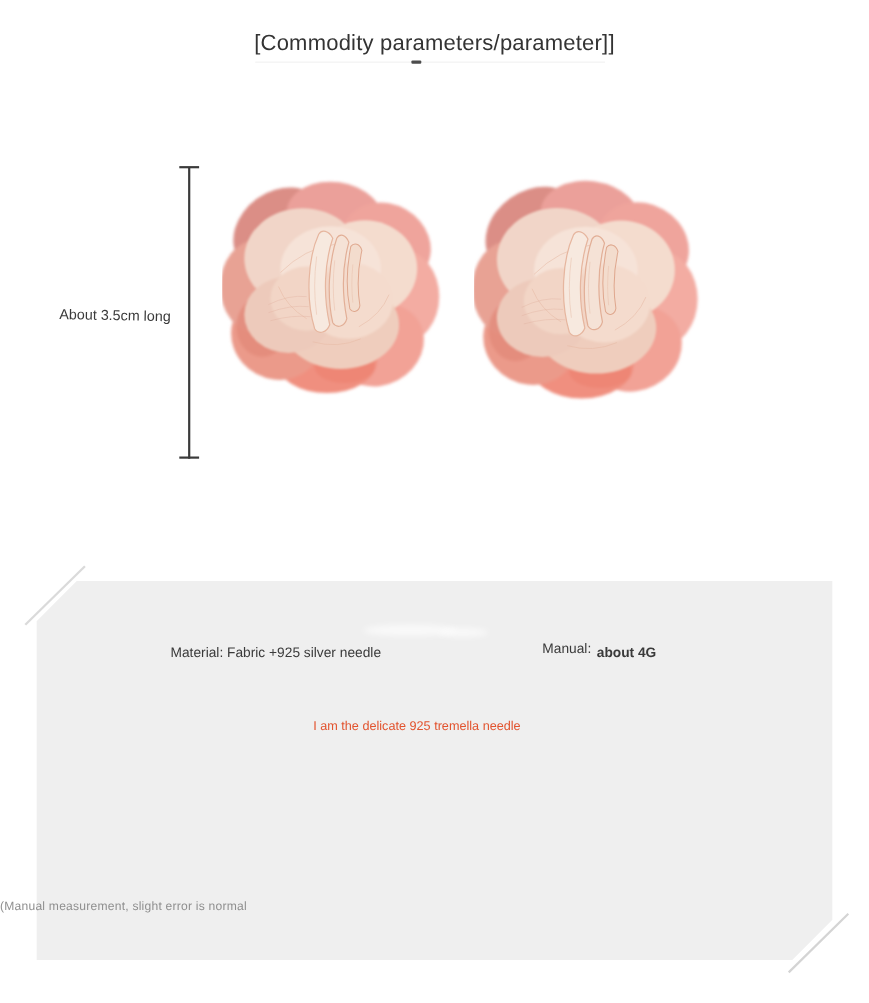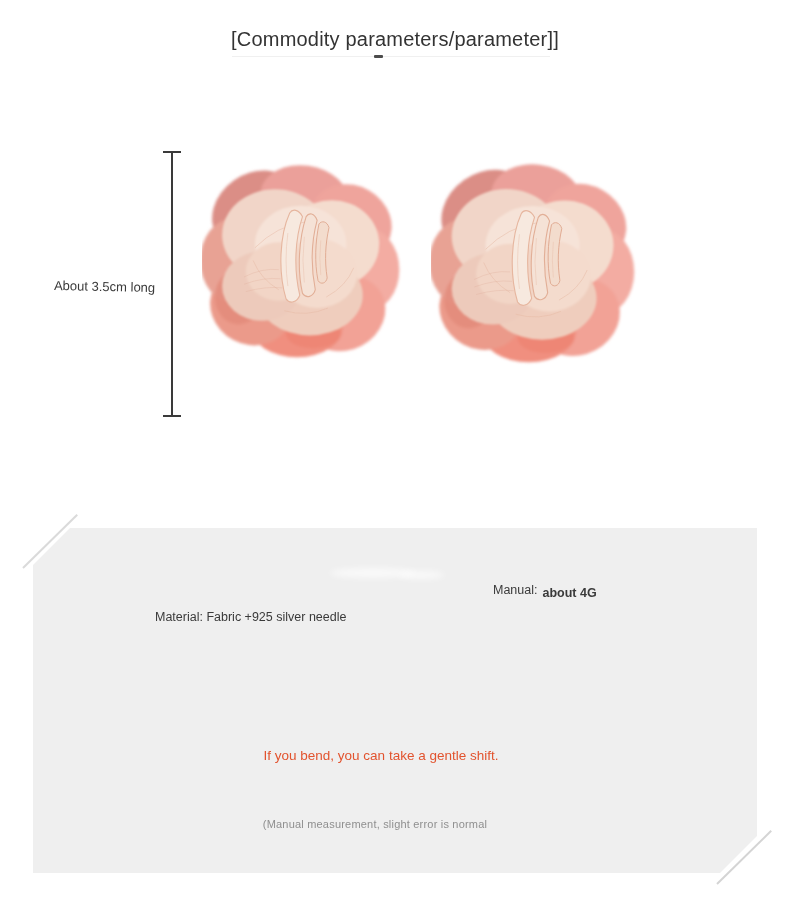--- a/index.html
+++ b/index.html
@@ -31,34 +31,34 @@
   .panel{position:absolute;left:33px;top:528px;width:724px;height:345px;background:#efefef;
          clip-path:polygon(37px 0, 100% 0, 100% calc(100% - 37px), calc(100% - 37px) 100%, 0 100%, 0 37px);}
   .slash{position:absolute;height:2px;transform-origin:left center;transform:rotate(-44.5deg);}
   .slash.tl{left:23px;top:567px;width:76px;background:#dadada;}
   .slash.br{left:717px;top:883px;width:76px;background:#d4d4d4;}
   .smudge{position:absolute;background:rgba(255,255,255,0.65);border-radius:50%;filter:blur(3px);}
   .smudge.a{left:330px;top:568px;width:86px;height:10px;}
   .smudge.b{left:398px;top:571px;width:46px;height:8px;}
 
   
-  .material-line{position:absolute;left:155px;top:586px;font-size:12.5px;color:#3a3a3a;white-space:nowrap;margin-top:24px;}
+  .material-line{position:absolute;left:155px;top:586px;font-size:12.5px;color:#3a3a3a;white-space:nowrap;}
   .weight-line{position:absolute;left:493px;top:583px;font-size:12.5px;color:#3a3a3a;white-space:nowrap;}
   .weight-line .wv{display:inline-block;position:relative;top:3px;margin-left:5px;font-weight:bold;}
 
   
   .note1{position:absolute;left:0;top:655px;width:758px;text-align:center;
          font-size:11.5px;color:#e2532e;}
   .note2{position:absolute;left:209px;top:702px;white-space:nowrap;color:#e2532e;}
   .note2 .main{font-size:15.5px;letter-spacing:-.2px;}
   .note2 .sub{font-size:11.5px;margin-left:22px;}
   .note2 .mark{font-size:10px;margin-left:9px;color:#f0ab9b;}
   .note3{position:absolute;left:0;top:748px;width:762px;text-align:center;
          font-size:13.5px;color:#e2532e;}
-  .disclaimer{position:absolute;left:0;top:818px;width:750px;text-align:center;
+  .disclaimer{position:absolute;left:0;top:818px;width:750px;text-align:left;
          font-size:11px;color:#8f8f8f;letter-spacing:.2px;}
 </style>
 </head>
 <body>
 
 <div class="page">
 
   <svg width="0" height="0" style="position:absolute" aria-hidden="true">
     <defs>
       <filter id="soft2" x="-25%" y="-25%" width="150%" height="150%">
@@ -132,19 +132,19 @@
   <div class="slash tl"></div>
   <div class="slash br"></div>
   <div class="smudge a"></div>
   <div class="smudge b"></div>
 
   <div class="material-line">Material: Fabric +925 silver needle</div>
   <div class="weight-line">
     <span>Manual:</span><span class="wv">about 4G</span>
   </div>
 
+  <div class="note1">I am the delicate 925 tremella needle</div>
 
 
-  <div class="note3">If you bend, you can take a gentle shift.</div>
 
   <div class="disclaimer">(Manual measurement, slight error is normal</div>
 
 </div>
 
 </body></html>

